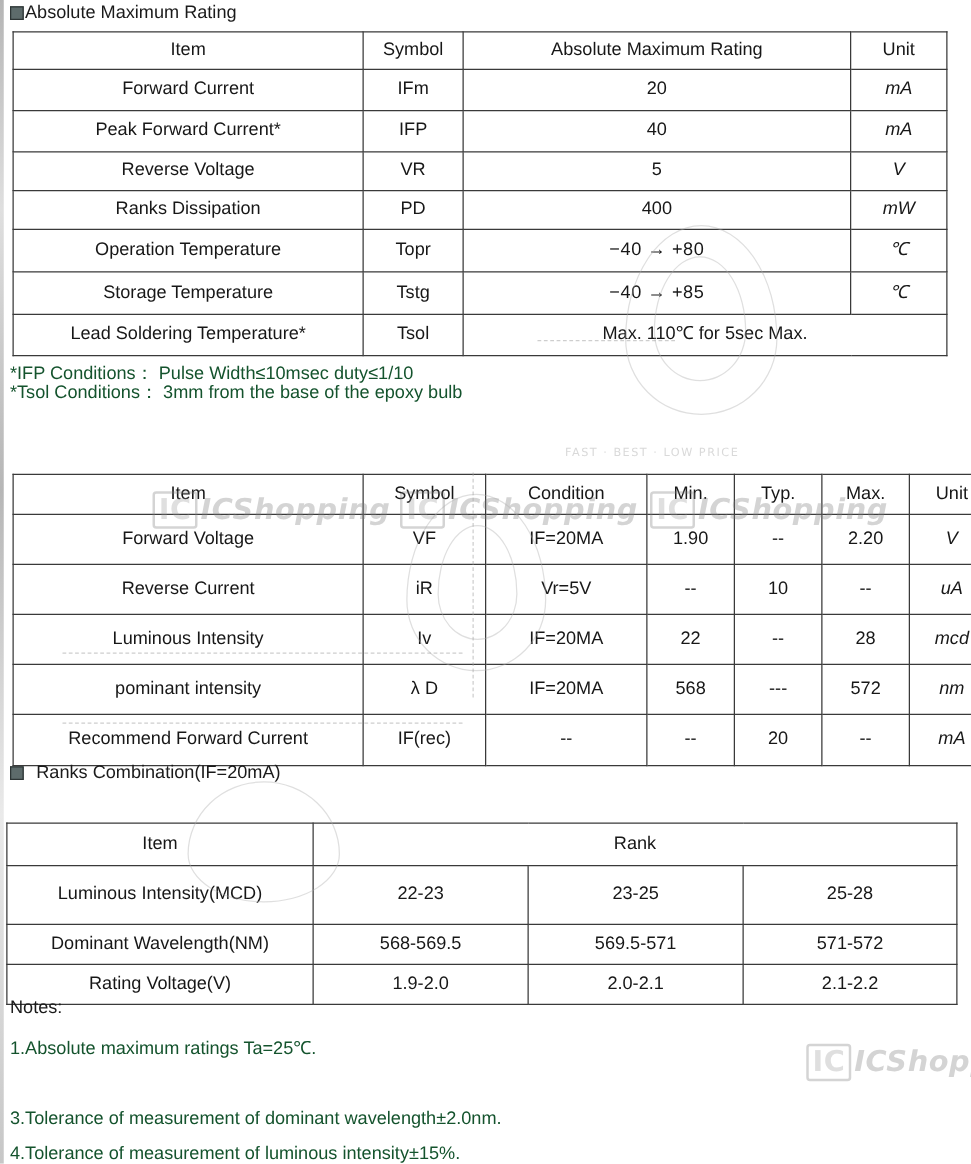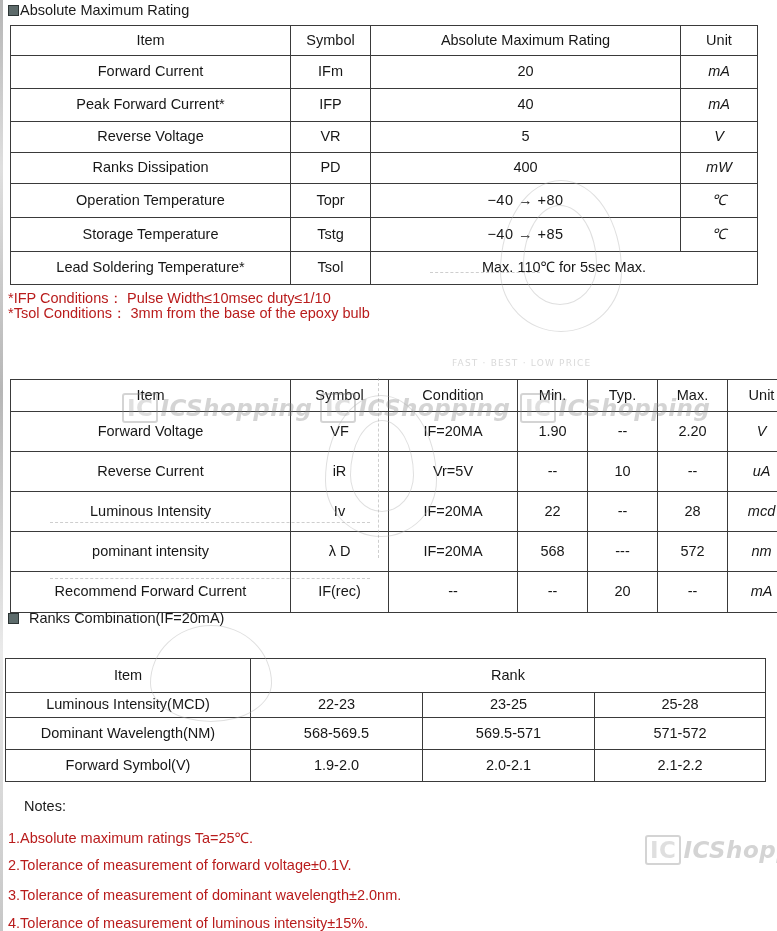--- a/index.html
+++ b/index.html
@@ -149,21 +149,21 @@
     letter-spacing: 0.5px;
   }
   .faded {
     color: #5e5e5e;
   }
 
   
   .noteline {
     position: absolute;
     font-size: 14.5px;
-    color: #b91c1c;
+    color: #14532d;
     white-space: nowrap;
   }
   .notes-title {
     position: absolute;
     font-size: 14.5px;
     color: #1a1a1a;
   }
 </style>
 </head>
 <body>
@@ -345,40 +345,39 @@
       <col style="width:245px">
         <col style="width:172px">
         <col style="width:172px">
         <col style="width:171px">
     </colgroup>
     <tbody>
       <tr style="height:34px">
         <td>Item</td>
         <td colspan="3">Rank</td>
       </tr>
-      <tr style="height:25px">
+      <tr style="height:47px">
         <td class="left">Luminous Intensity(MCD)</td>
         <td>22-23</td>
         <td>23-25</td>
         <td>25-28</td>
       </tr>
       <tr style="height:32px">
         <td class="left">Dominant Wavelength(NM)</td>
         <td>568-569.5</td>
         <td>569.5-571</td>
         <td>571-572</td>
       </tr>
       <tr style="height:32px">
-        <td class="left">Forward Symbol(V)</td>
+        <td class="left">Rating Voltage(V)</td>
         <td>1.9-2.0</td>
         <td>2.0-2.1</td>
         <td>2.1-2.2</td>
       </tr>
     </tbody>
   </table>
 
-  <div class="notes-title" style="left:24px; top:798px;">Notes:</div>
+  <div class="notes-title" style="left:8px; top:798px;">Notes:</div>
   <div class="noteline" style="left:8px; top:827px;">1.Absolute maximum ratings Ta=25℃.</div>
-  <div class="noteline" style="left:8px; top:857px;">2.Tolerance of measurement of forward voltage±0.1V.</div>
   <div class="noteline" style="left:8px; top:887px;">3.Tolerance of measurement of dominant wavelength±2.0nm.</div>
   <div class="noteline" style="left:8px; top:915px;">4.Tolerance of measurement of luminous intensity±15%.</div>
 
 </div>
 
 </body></html>

